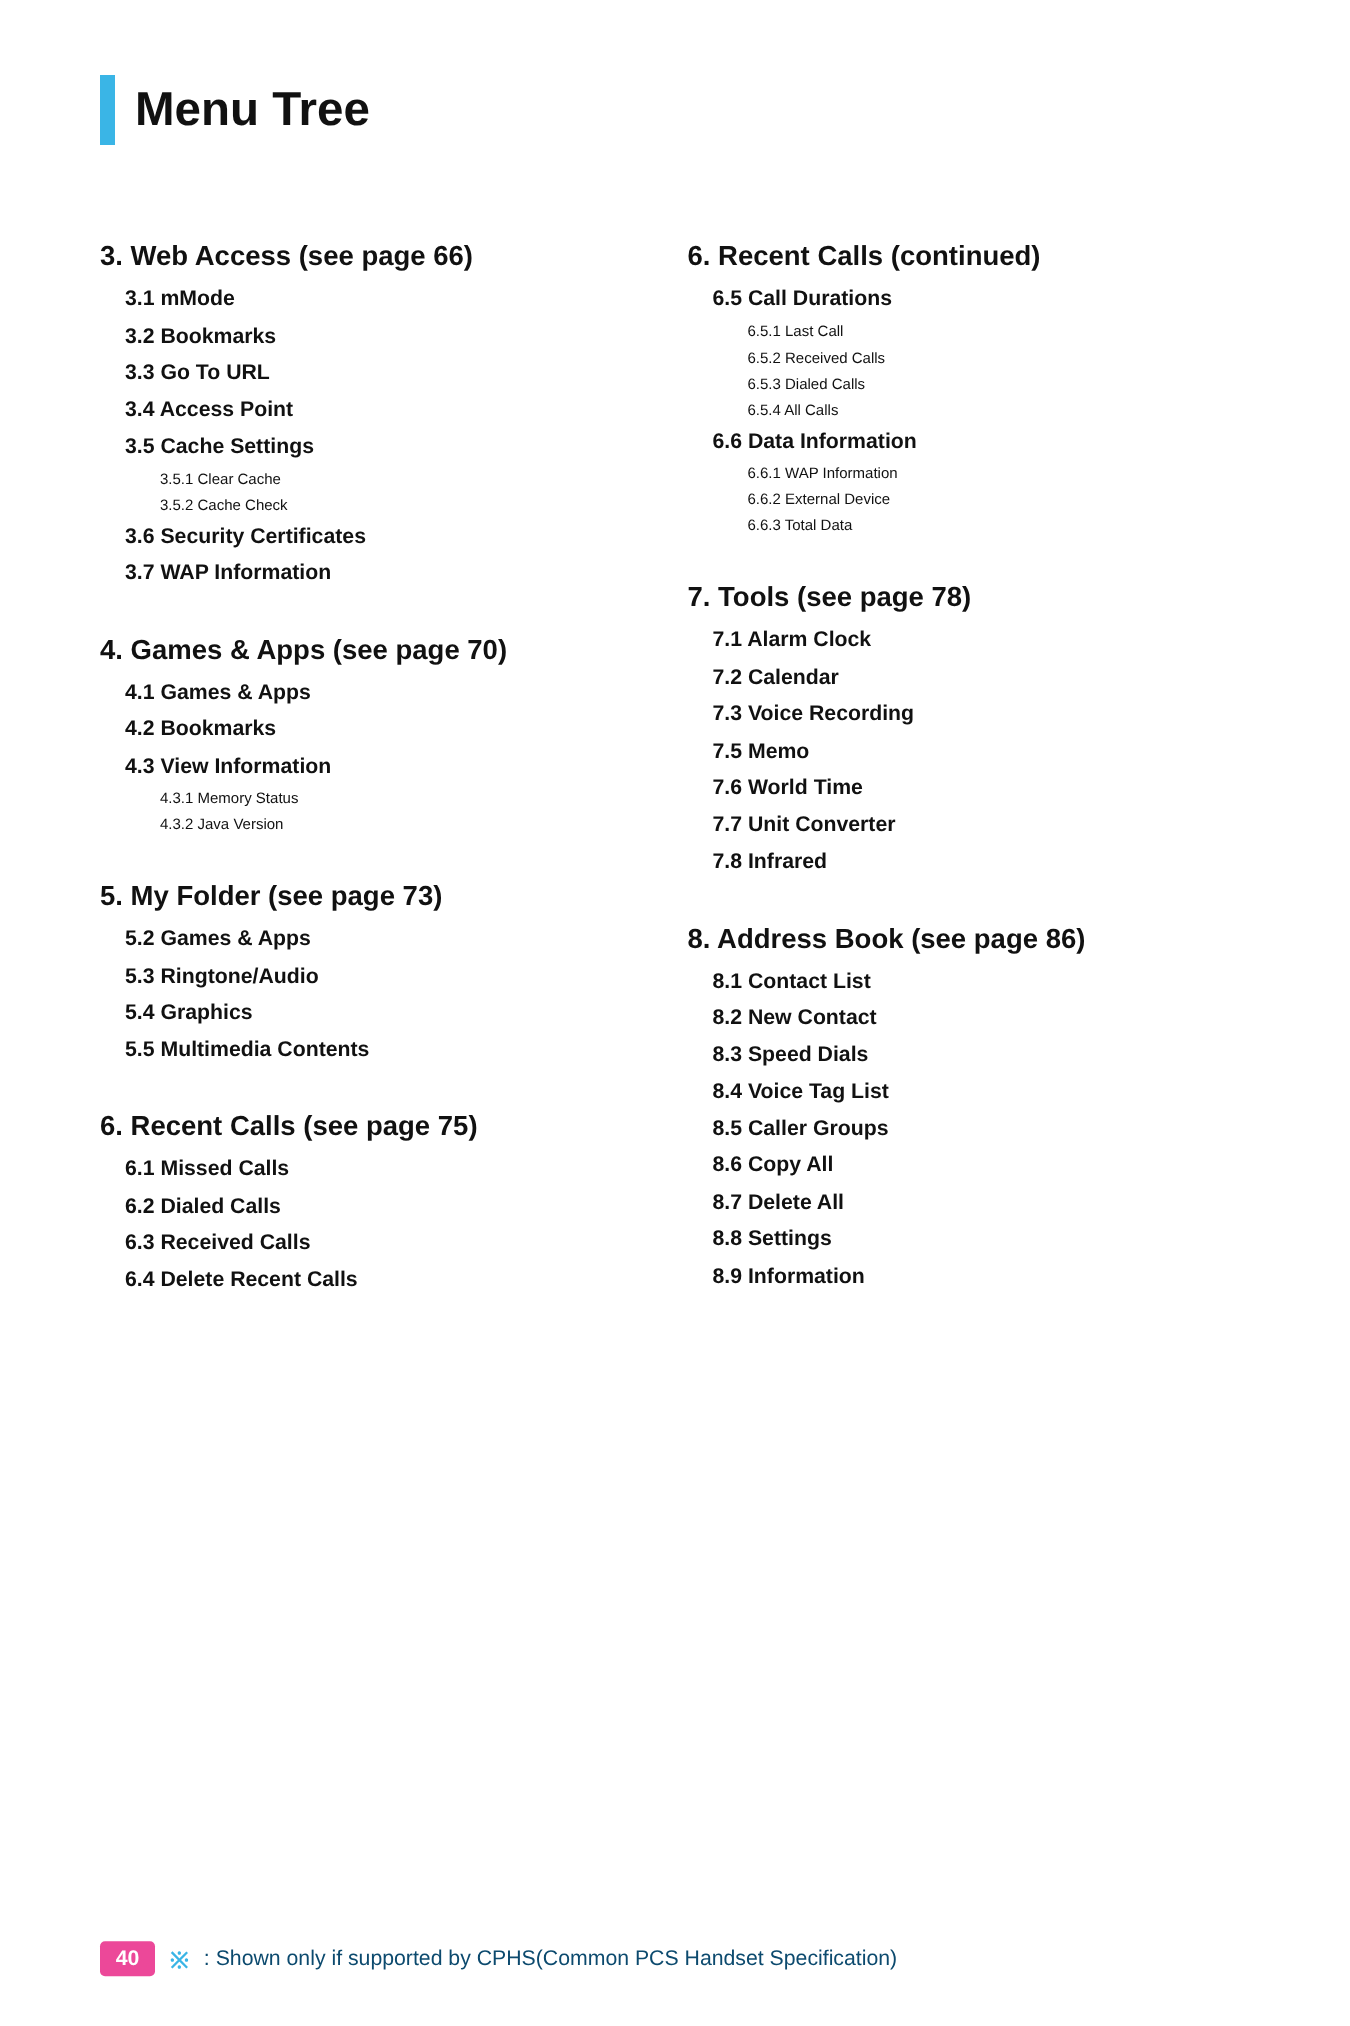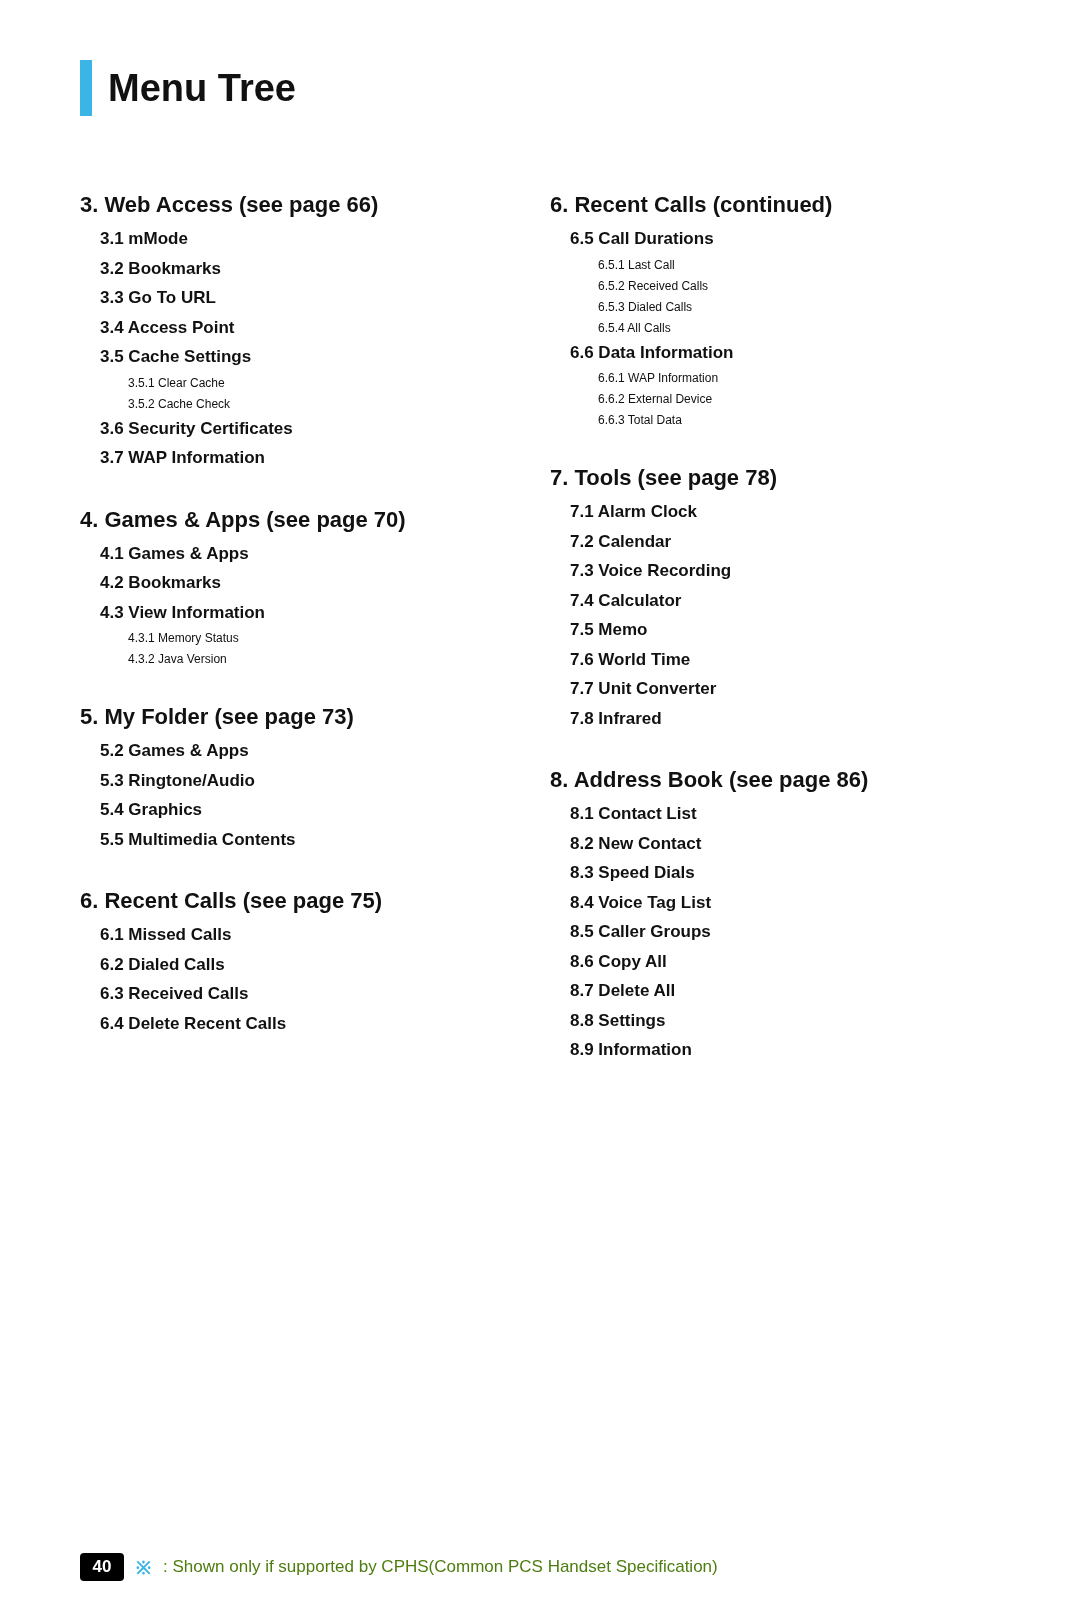--- a/index.html
+++ b/index.html
@@ -94,33 +94,33 @@
       position: absolute;
       bottom: 40px;
       left: 80px;
       right: 80px;
       display: flex;
       align-items: center;
       gap: 12px;
     }
 
     .page-number-badge {
-      background: #000000;
+      background: #ec4899;
       color: #fff;
       font-size: 17px;
       font-weight: bold;
       padding: 4px 12px;
       border-radius: 4px;
       min-width: 44px;
       text-align: center;
     }
 
     .footer-text {
       font-size: 17px;
-      color: #4d7c0f;
+      color: #0c4a6e;
     }
 
     .asterisk {
       color: #3ab5e6;
       font-size: 18px;
       font-weight: bold;
     }
   </style>
 </head>
 <body>
@@ -188,21 +188,20 @@
         <div class="sub-sub-item">6.6.1 WAP Information</div>
         <div class="sub-sub-item">6.6.2 External Device</div>
         <div class="sub-sub-item">6.6.3 Total Data</div>
       </div>
 
       <div class="section">
         <div class="section-heading">7.  Tools (see page 78)</div>
         <div class="sub-item">7.1 Alarm Clock</div>
         <div class="sub-item">7.2 Calendar</div>
         <div class="sub-item">7.3 Voice Recording</div>
-        <div class="sub-item">7.4 Calculator</div>
         <div class="sub-item">7.5 Memo</div>
         <div class="sub-item">7.6 World Time</div>
         <div class="sub-item">7.7 Unit Converter</div>
         <div class="sub-item">7.8 Infrared</div>
       </div>
 
       <div class="section">
         <div class="section-heading">8.  Address Book (see page 86)</div>
         <div class="sub-item">8.1 Contact List</div>
         <div class="sub-item">8.2 New Contact</div>

